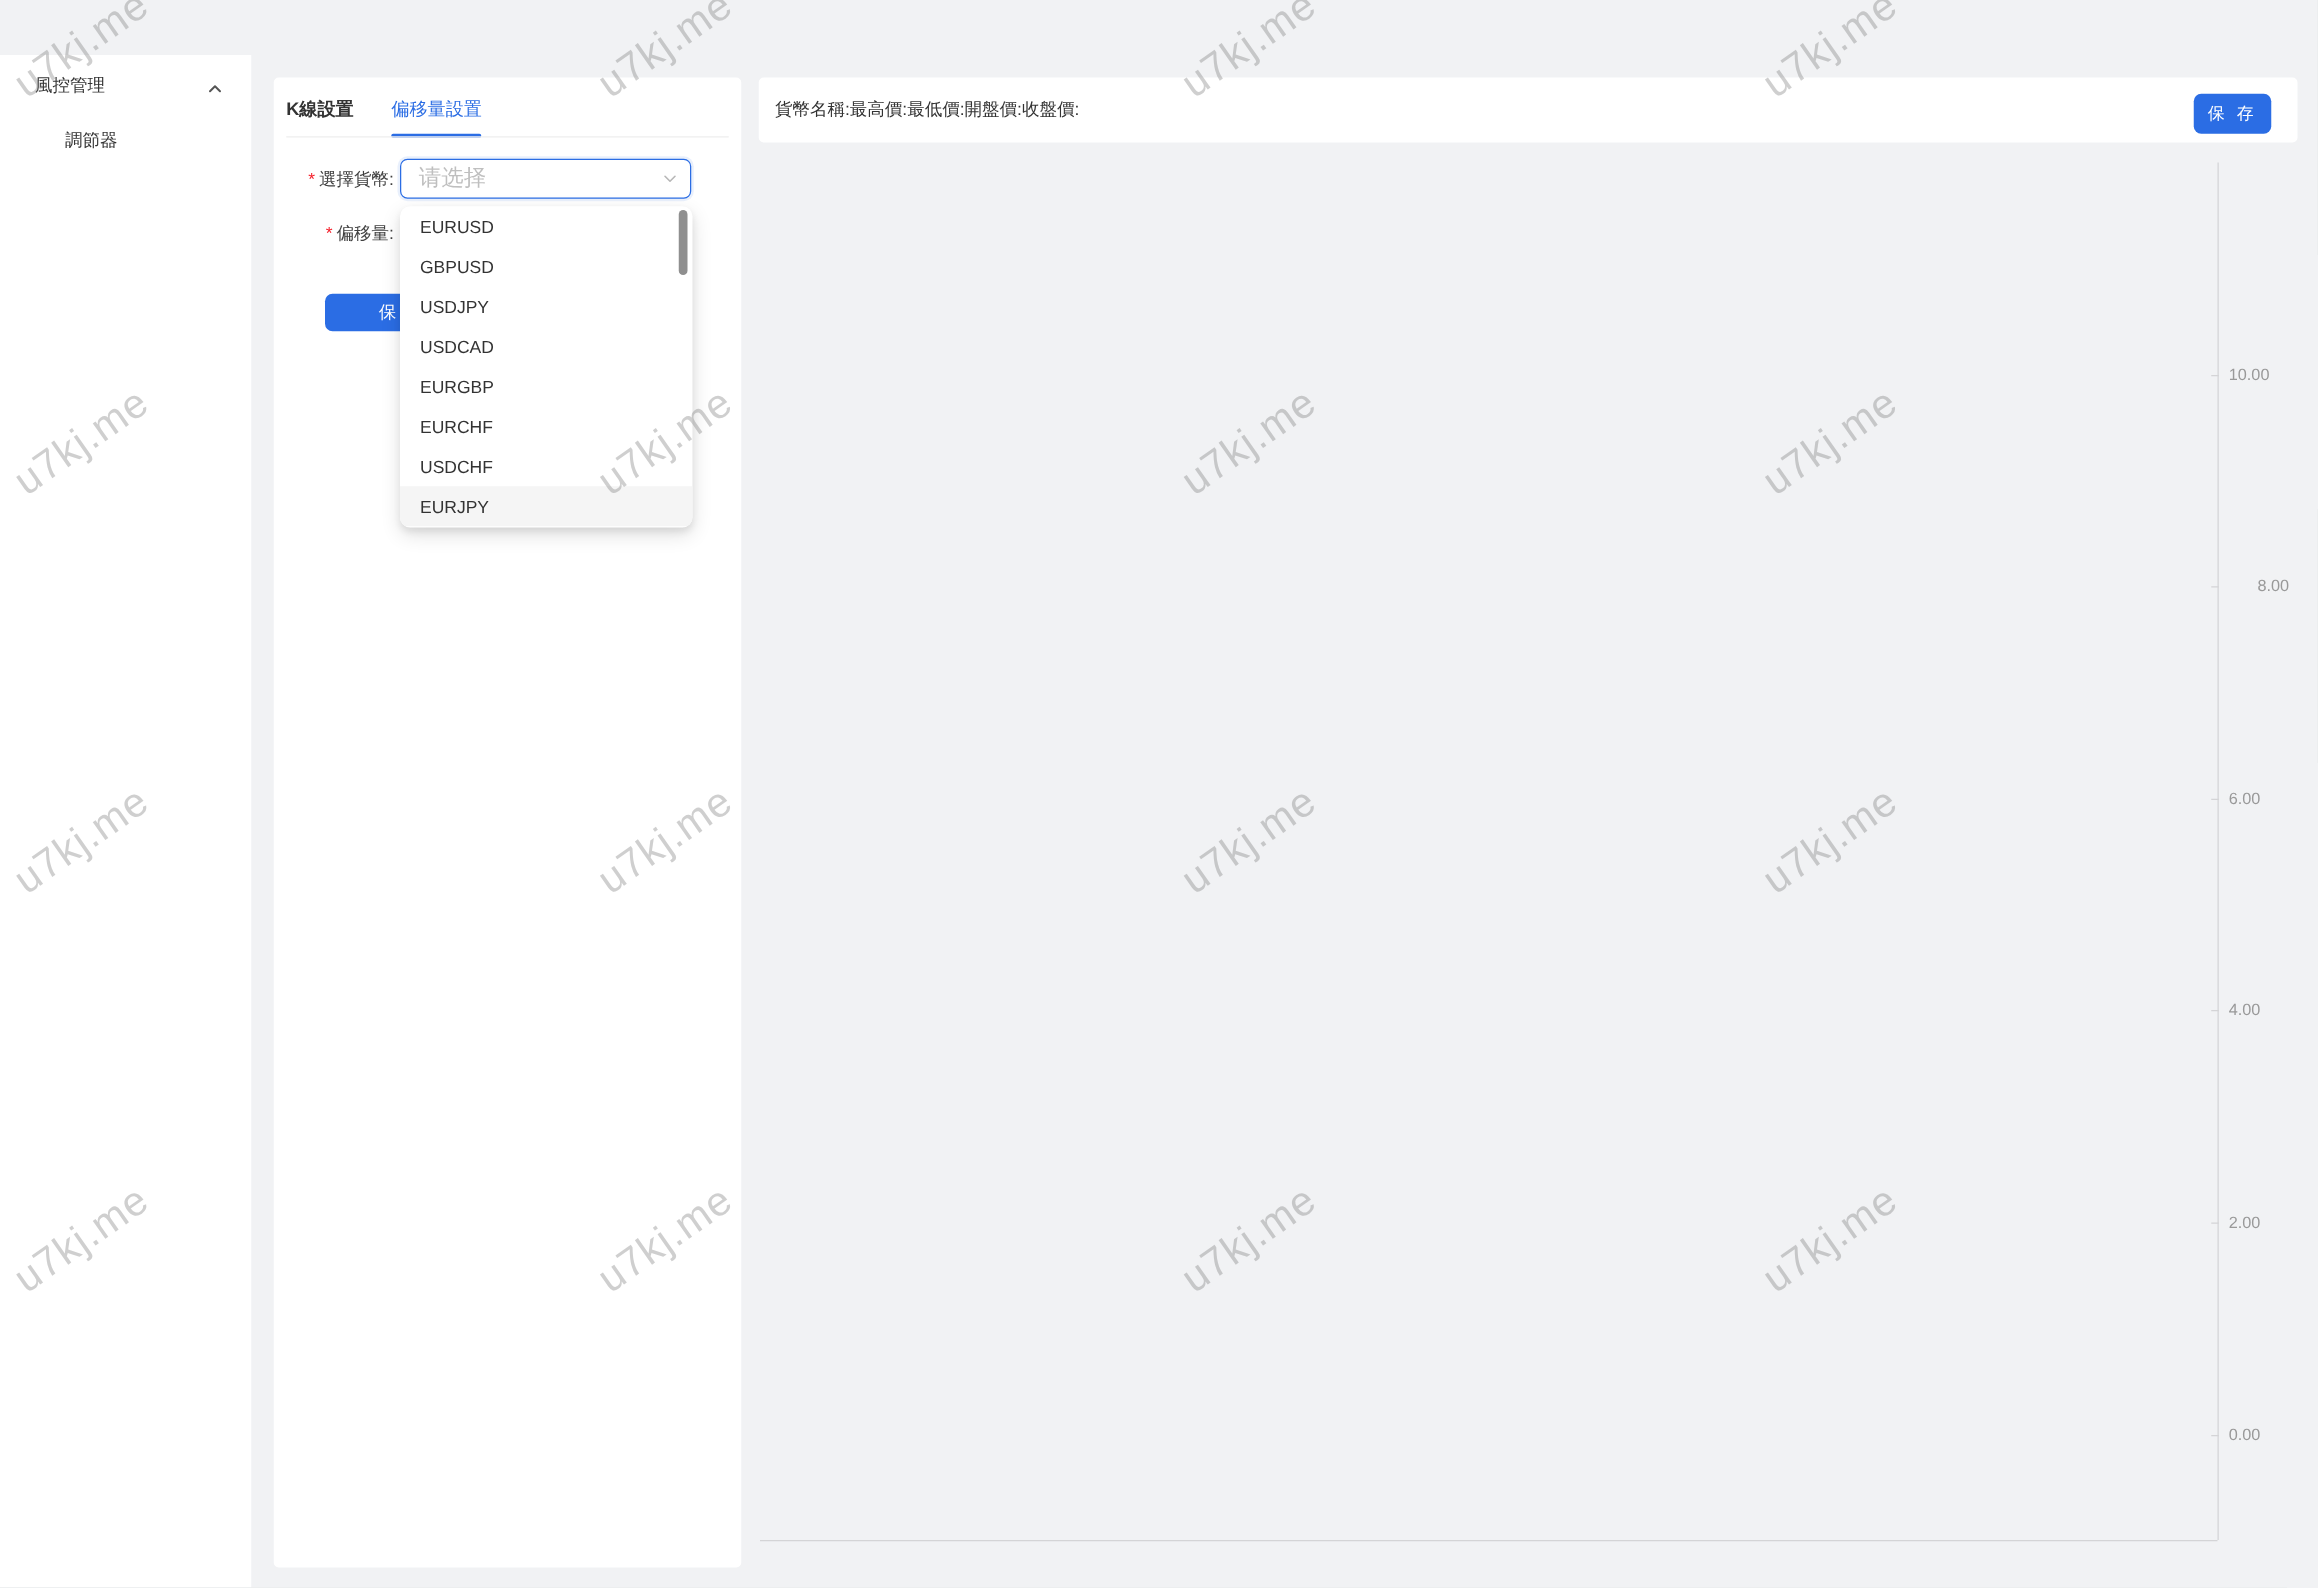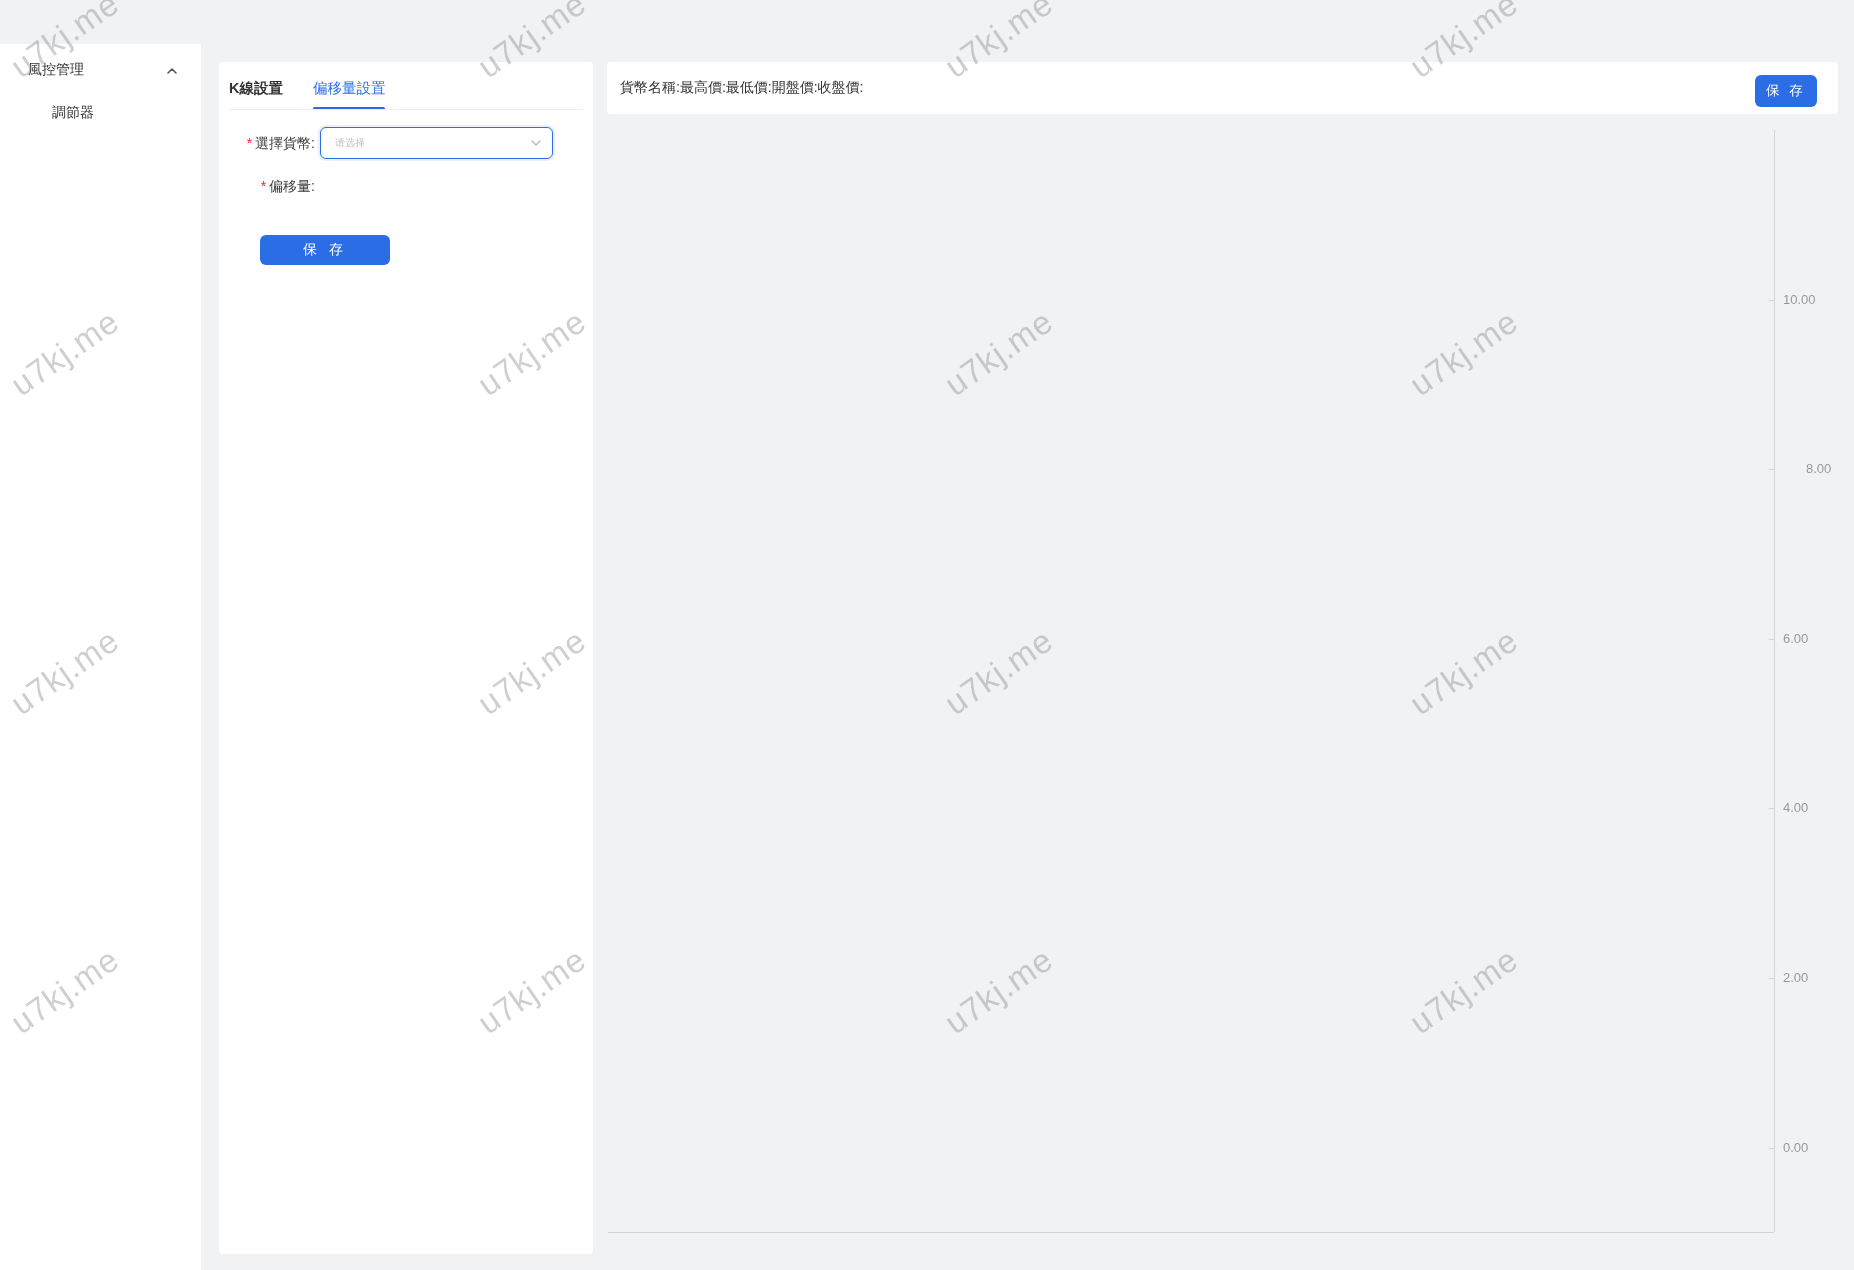--- a/index.html
+++ b/index.html
@@ -31,21 +31,21 @@
   .tab-inkbar{position:absolute;left:94px;top:45px;width:72px;height:3px;background:var(--accent,#2b6de4);border-radius:2px;}
 
   .form-label{position:absolute;left:10px;width:86px;text-align:right;font-size:14px;color:#404040;}
   .req{color:#f5222d;margin-right:3px;font-size:14px;}
   .label-row1{top:67px;height:28px;line-height:28px;}
   .label-row2{top:110px;height:28px;line-height:28px;}
 
   .select-box{position:absolute;left:101px;top:65px;width:233px;height:32px;background:#ffffff;
       border:1.5px solid var(--accent,#2b6de4);border-radius:6px;box-sizing:border-box;cursor:pointer;
       box-shadow:0 0 0 2px rgba(43,109,228,.10);}
-  .select-placeholder{position:absolute;left:14px;top:0;height:29px;line-height:29px;font-size:10px;color:#bfbfbf;}
+  .select-placeholder{position:absolute;left:14px;top:0;height:29px;line-height:29px;font-size:18px;color:#bfbfbf;}
   .select-arrow{position:absolute;right:10px;top:9px;width:12px;height:12px;}
 
   .form-save-btn{position:absolute;left:41px;top:173px;width:130px;height:30px;background:var(--accent,#2b6de4);
       border:none;border-radius:6px;color:#ffffff;font-size:14px;letter-spacing:4px;cursor:pointer;
       font-family:inherit;}
 
   
   .dropdown{position:absolute;left:320px;top:165px;width:234px;height:257px;background:#ffffff;border-radius:8px;
       box-shadow:0 6px 16px rgba(0,0,0,.12),0 3px 6px rgba(0,0,0,.08);z-index:60;overflow:hidden;}
   .dd-item{position:relative;height:32px;line-height:32px;padding-left:16px;font-size:14px;color:#333333;cursor:pointer;}
@@ -101,20 +101,33 @@
       <svg class="select-arrow" viewBox="0 0 12 12">
         <path d="M2 4 L6 8 L10 4" stroke="#b8b8b8" stroke-width="1.3" fill="none" stroke-linecap="round" stroke-linejoin="round"></path>
       </svg>
     </div>
 
     <div class="form-label label-row2"><span class="req">*</span><span>偏移量:</span></div>
 
     <button class="form-save-btn">保 存</button>
   </div>
 
+  <div class="dropdown">
+    <div id="dd-list">
+        <div class="dd-item">EURUSD</div>
+        <div class="dd-item">GBPUSD</div>
+        <div class="dd-item">USDJPY</div>
+        <div class="dd-item">USDCAD</div>
+        <div class="dd-item">EURGBP</div>
+        <div class="dd-item">EURCHF</div>
+        <div class="dd-item">USDCHF</div>
+        <div class="dd-item hl">EURJPY</div>
+      </div>
+    <div class="dd-scrollbar"></div>
+  </div>
 
   <div class="chart-strip">
     <div class="strip-labels" id="strip-labels">
         <span class="strip-label">貨幣名稱:</span>
         <span class="strip-label">最高價:</span>
         <span class="strip-label">最低價:</span>
         <span class="strip-label">開盤價:</span>
         <span class="strip-label">收盤價:</span>
       </div>
     <button class="strip-save-btn">保 存</button>

